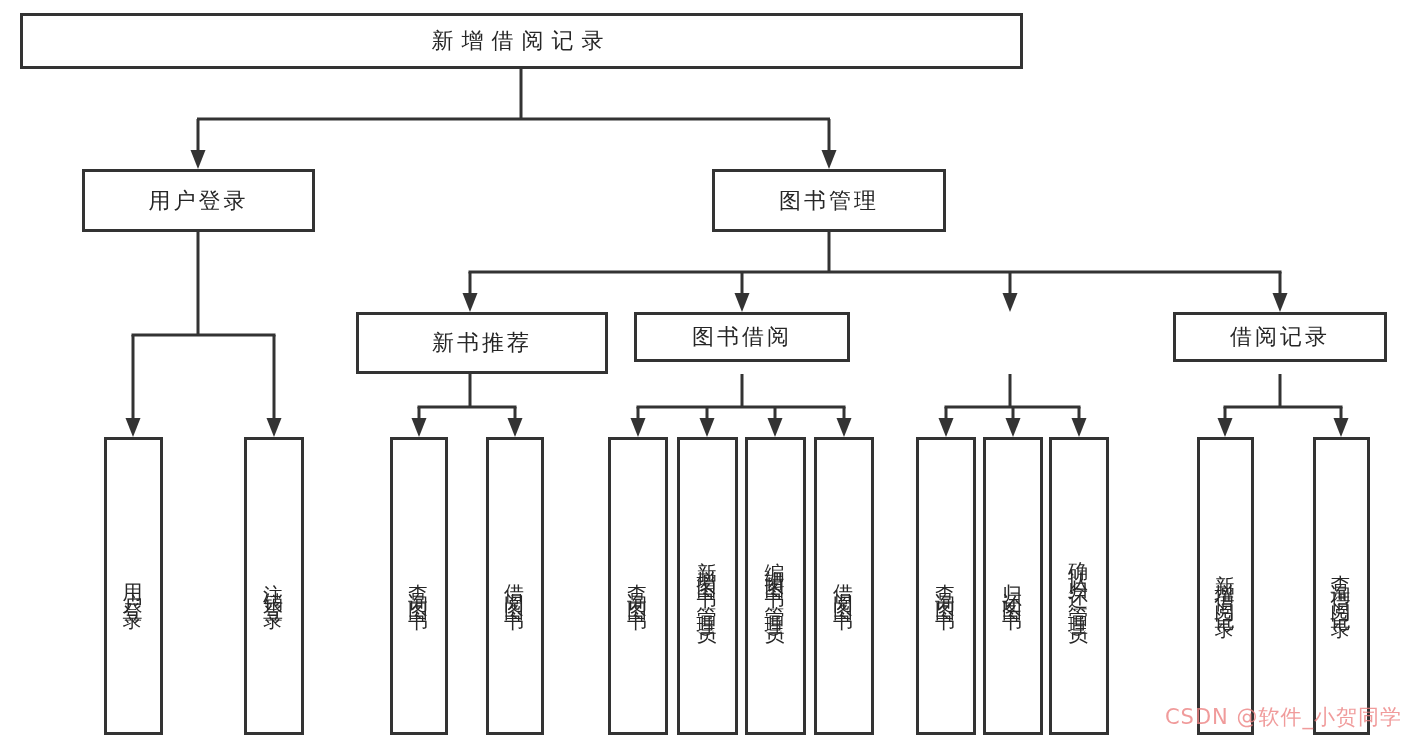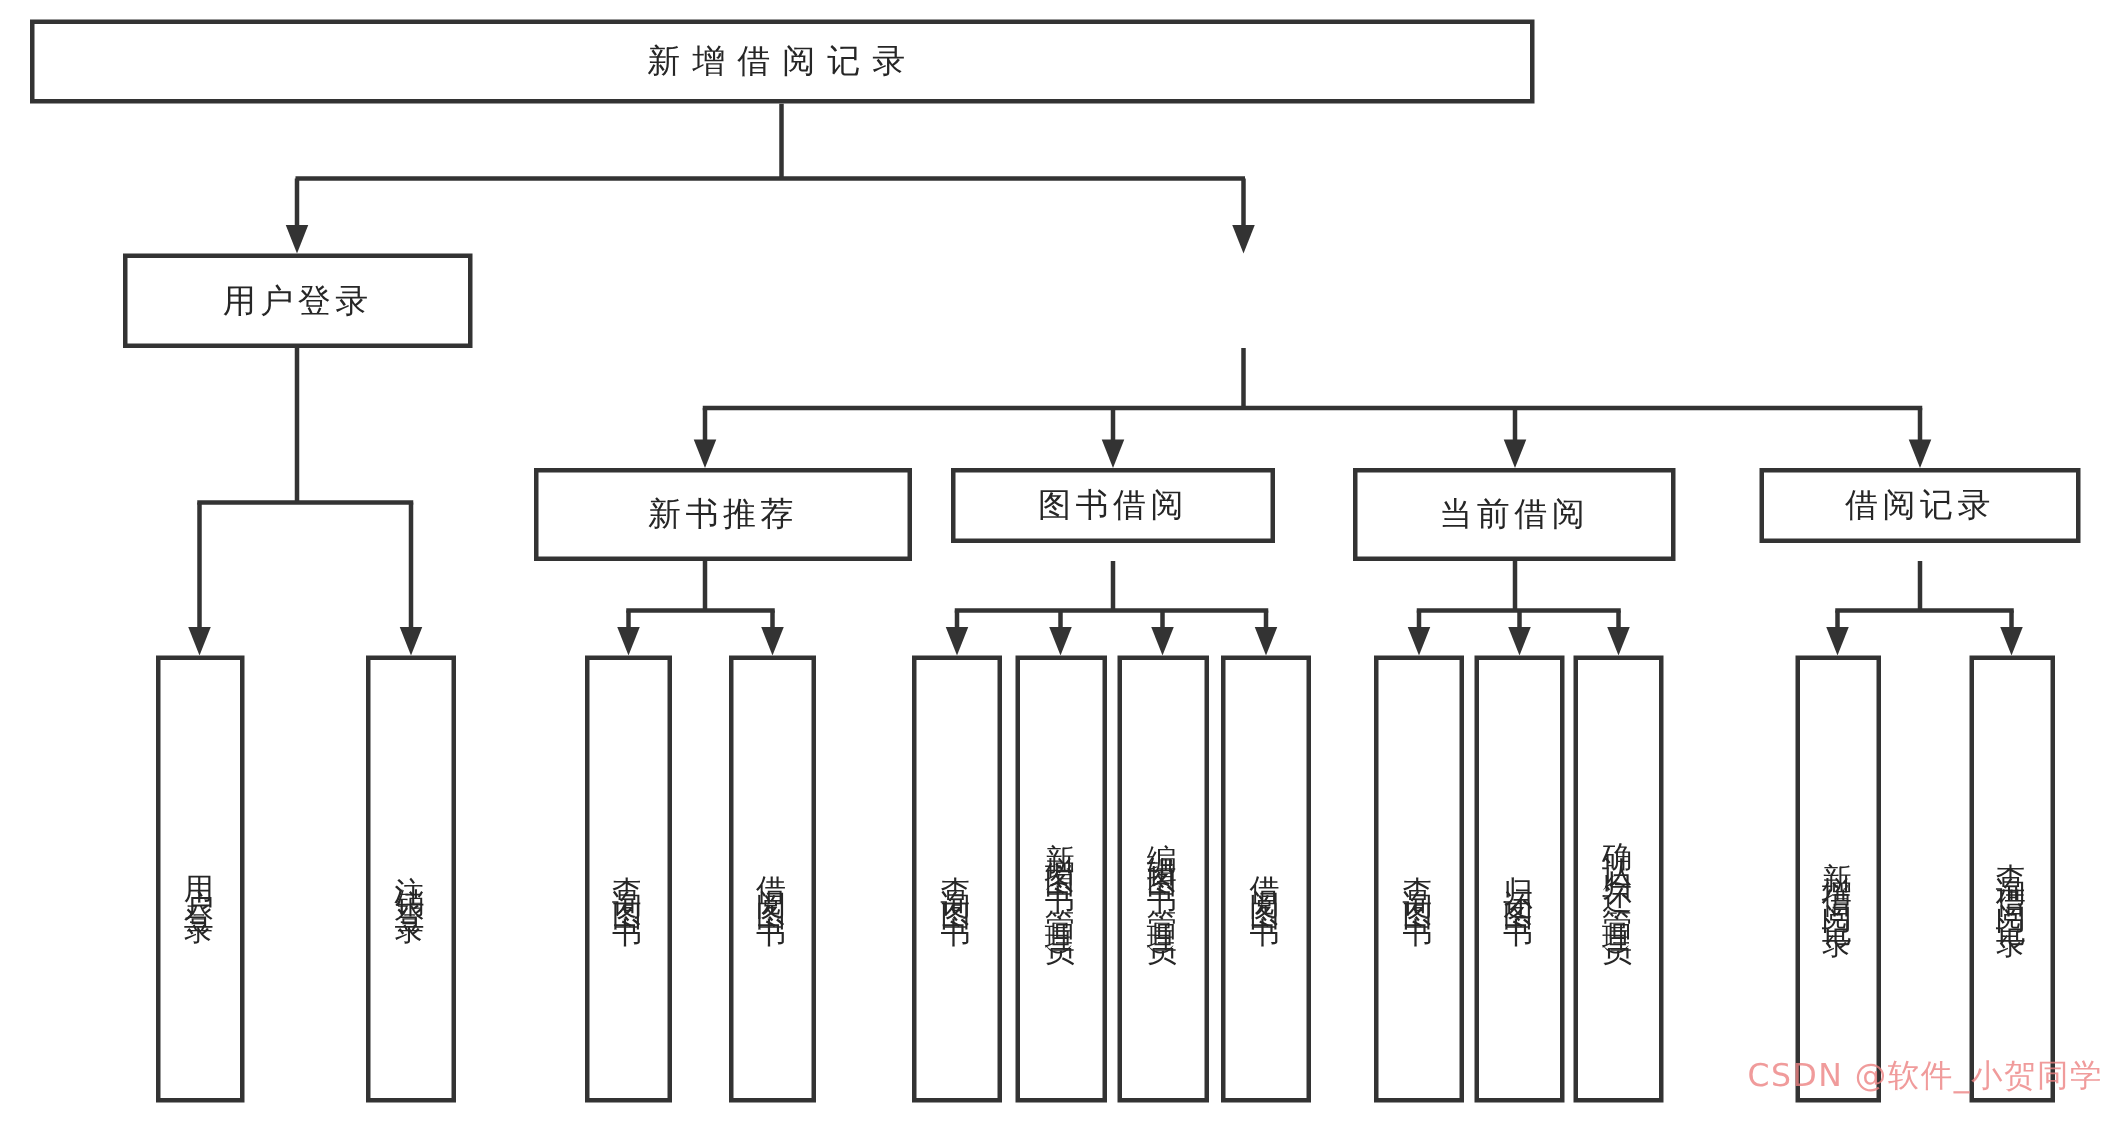--- a/index.html
+++ b/index.html
@@ -133,30 +133,30 @@
     </g>
   </svg>
 
   <div class="hbox title" style="left:20px;top:13px;width:1003px;height:56px">
     <span>新增借阅记录</span>
   </div>
 
   <div class="hbox" style="left:82px;top:169px;width:233px;height:63px">
     <span>用户登录</span>
   </div>
+  <div class="hbox" style="left:712px;top:169px;width:234px;height:63px">
+    <span>图书管理</span>
+  </div>
 
   <div class="hbox" style="left:356px;top:312px;width:252px;height:62px">
     <span>新书推荐</span>
   </div>
   <div class="hbox" style="left:634px;top:312px;width:216px;height:50px">
     <span>图书借阅</span>
   </div>
-  <div class="hbox" style="left:902px;top:312px;width:215px;height:62px">
-    <span>当前借阅</span>
-  </div>
   <div class="hbox" style="left:1173px;top:312px;width:214px;height:50px">
     <span>借阅记录</span>
   </div>
 
   <div class="vbox" style="left:104px;width:59px">
     <span class="vtext">用户登录</span>
   </div>
   <div class="vbox" style="left:244px;width:60px">
     <span class="vtext">注销登录</span>
   </div>

